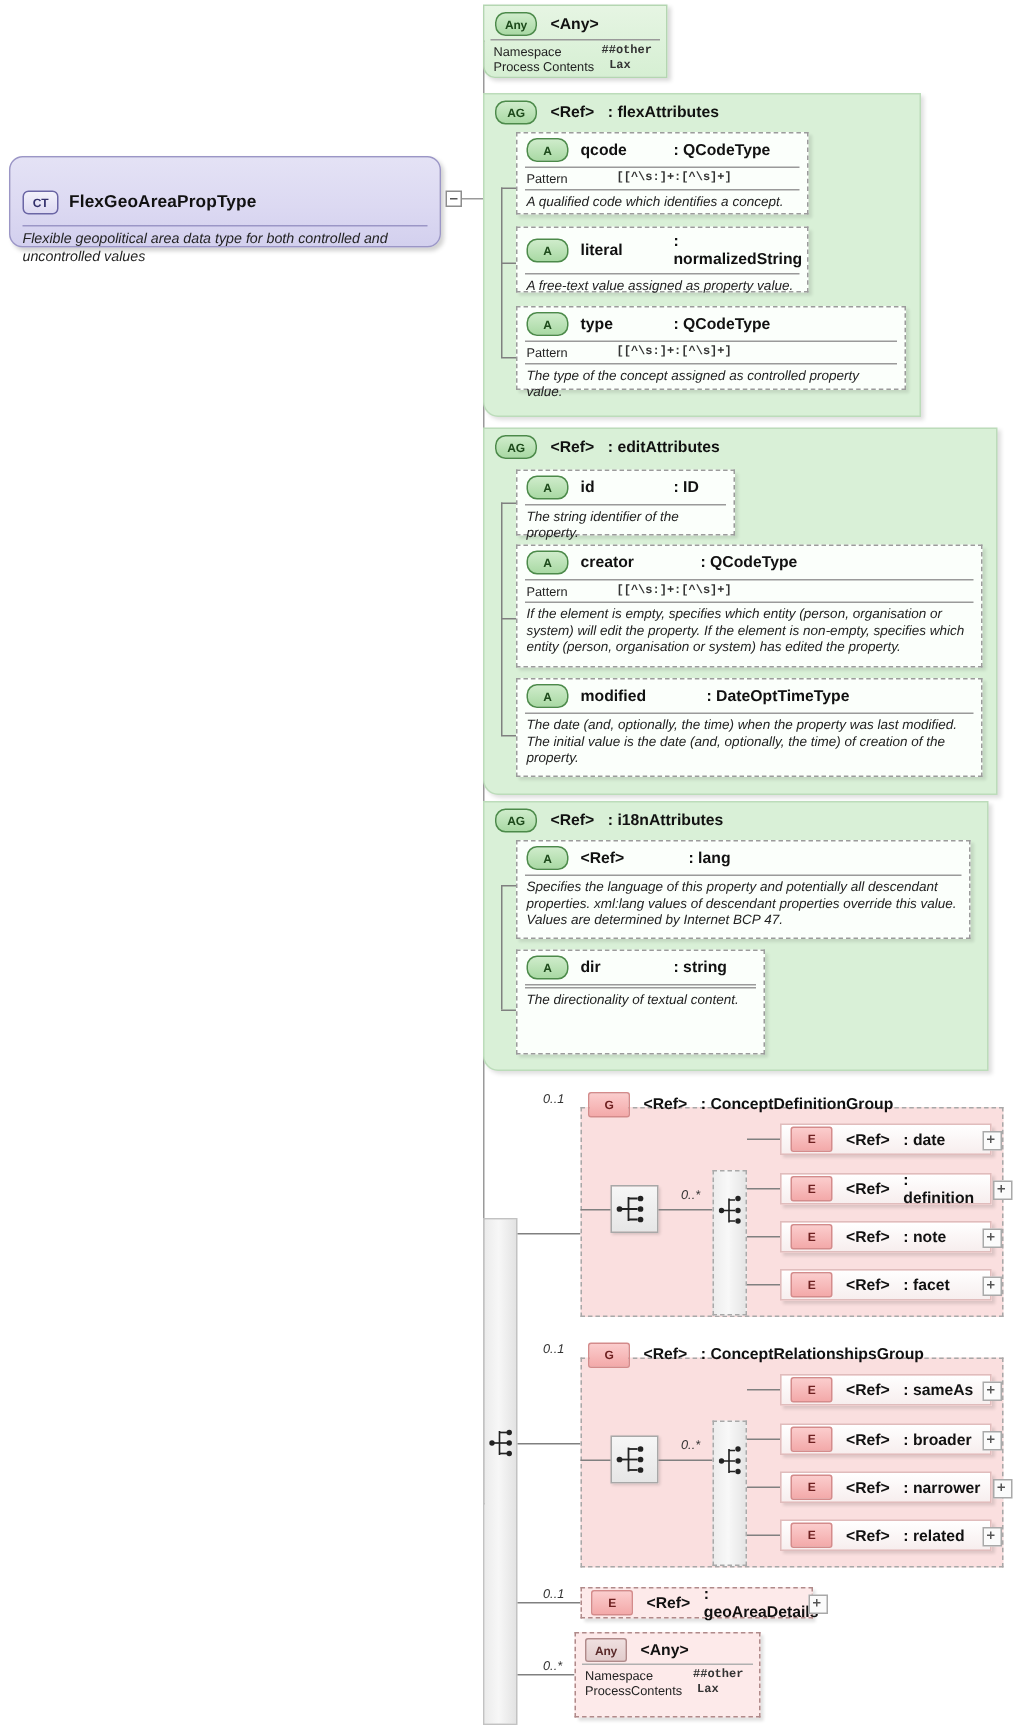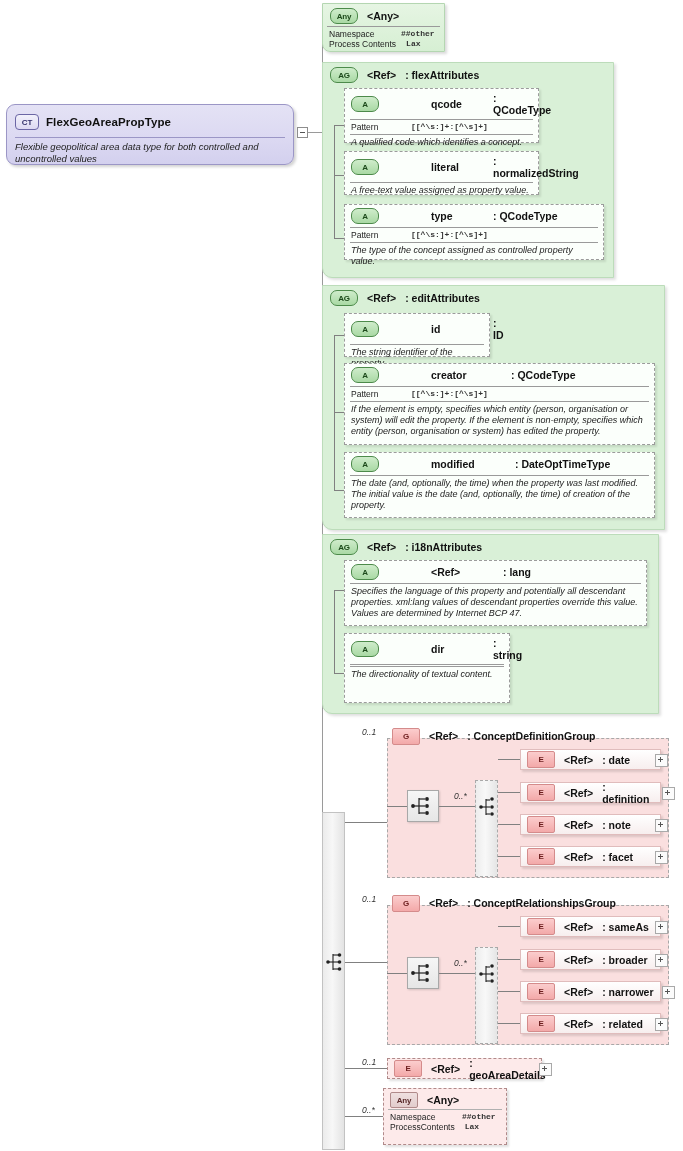--- a/index.html
+++ b/index.html
@@ -16,21 +16,21 @@
   .ln-h.dk{border-top-color:#808080;}
   .ln-v.dk{border-left-color:#808080;}
 
   
   .ct-box{
     left:6px;top:104px;width:288px;height:61px;
     background:linear-gradient(180deg,#e4e2f5 0%,#dcd9f2 55%,#d3d0ee 100%);
     border:1px solid #9b96c6;border-radius:9px;
     box-shadow:2px 2px 3px rgba(0,0,0,.18);
   }
-  .ct-hd{display:flex;align-items:center;gap:7px;padding:5px 8px 3px 8px;height:24px;}
+  .ct-hd{display:flex;align-items:center;gap:7px;padding:18px 8px 3px 8px;height:24px;}
   .ct-tag{
     width:22px;height:14px;border:1px solid #6b66a5;border-radius:4px;
     background:linear-gradient(180deg,#f2f1fb,#ddd9f2);
     font-size:8px;font-weight:bold;color:#33306b;
     display:flex;align-items:center;justify-content:center;letter-spacing:-.2px;
   }
   .ct-name{font-size:11.5px;font-weight:bold;color:#111;letter-spacing:.1px;}
   .ct-sep{height:1px;background:#9b96c6;margin:0 8px;}
   .ct-desc{padding:3px 8px;font-style:italic;font-size:9.5px;line-height:12px;color:#222;}
   
@@ -65,21 +65,21 @@
   .tag-anyR{border:1px solid #b08a8a;border-radius:2px;background:linear-gradient(180deg,#efe0e0,#e2cccc);color:#5a2a2a;}
   .ref{font-size:10.5px;font-weight:bold;color:#111;}
   .colon-name{font-size:10.5px;font-weight:bold;color:#111;}
 
   
   .attr{
     background:#fbfffb;border:1px dashed #9b9b9b;
     box-shadow:2px 2px 2px rgba(0,0,0,.1);
   }
   .attr-hd{display:flex;align-items:center;gap:8px;padding:3px 6px 2px 6px;}
-  .attr-nm{font-size:10.5px;font-weight:bold;color:#111;min-width:54px;margin-left:44px;}
+  .attr-nm{font-size:10.5px;font-weight:bold;color:#111;min-width:54px;}
   .attr-ty{font-size:10.5px;font-weight:bold;color:#111;}
   .rule{height:1px;background:#9a9a9a;margin:1px 5px 0 5px;}
   .facet{display:flex;gap:10px;padding:2px 6px 1px 6px;font-size:8.5px;}
   .facet-k{color:#222;min-width:50px;}
   .facet-v{font-family:"Liberation Mono","DejaVu Sans Mono",monospace;font-size:8px;color:#333;font-weight:bold;}
   .enum-v{font-weight:bold;font-size:8px;line-height:10px;color:#222;}
   .desc{padding:2px 6px 3px 6px;font-style:italic;font-size:9px;line-height:11px;color:#222;}
 
   
   .grp-pink{background:#fadfdf;border:1px dashed #a8a8a8;}

